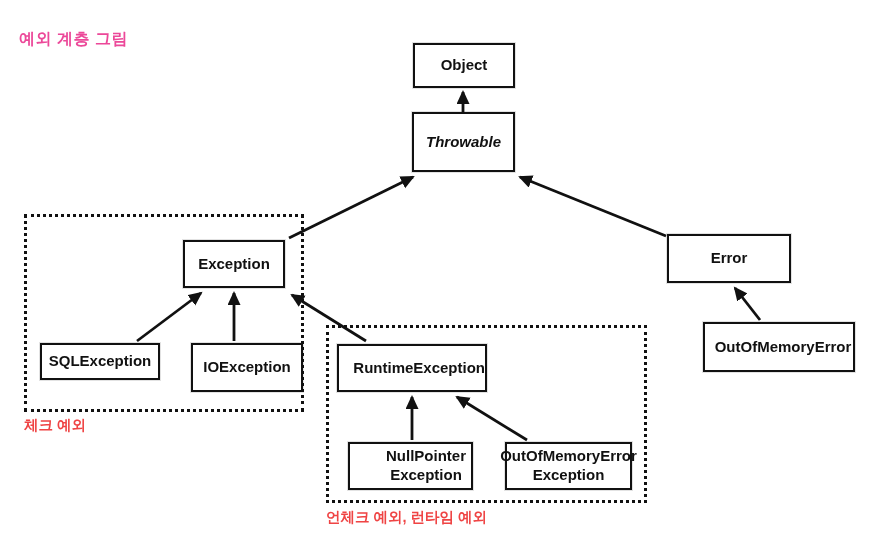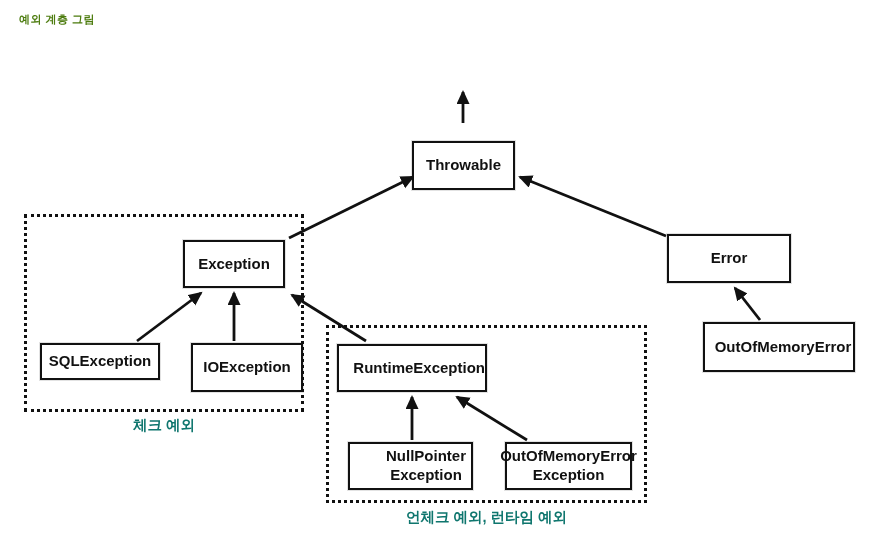--- a/index.html
+++ b/index.html
@@ -9,25 +9,25 @@
     width: 890px;
     height: 537px;
     background: #ffffff;
     font-family: "Liberation Sans", "DejaVu Sans", sans-serif;
     color: #111;
     overflow: hidden;
   }
   .diagram-title {
     position: absolute;
     left: 19px;
-    top: 12px;
-    font-size: 11px;
+    top: 29px;
+    font-size: 16px;
     font-weight: 700;
     letter-spacing: 0.5px;
-    color: #4d7c0f;
+    color: #ec4899;
   }
   .group-box {
     position: absolute;
     border: 3px dotted #111;
     background: transparent;
     z-index: 1;
   }
   .edge-layer {
     position: absolute;
     left: 0; top: 0;
@@ -46,24 +46,23 @@
     justify-content: center;
     text-align: center;
     font-size: 15px;
     font-weight: 700;
     line-height: 1.25;
     z-index: 3;
     box-shadow: 0 0 0 1px rgba(17,17,17,0.12);
   }
   .group-caption {
     position: absolute;
-    text-align: center;
     font-size: 14.5px;
     font-weight: 600;
-    color: #0f766e;
+    color: #ef4444;
     z-index: 1;
   }
 </style>
 </head>
 <body>
 
 <div class="canvas">
 
   <div class="diagram-title">예외 계층 그림</div>
 
@@ -81,22 +80,25 @@
     <line x1="289" y1="238" x2="413" y2="177" marker-end="url(#arrowhead)"></line>
     <line x1="666" y1="236" x2="520" y2="177" marker-end="url(#arrowhead)"></line>
     <line x1="137" y1="341" x2="201" y2="293" marker-end="url(#arrowhead)"></line>
     <line x1="234" y1="341" x2="234" y2="293" marker-end="url(#arrowhead)"></line>
     <line x1="366" y1="341" x2="292" y2="295" marker-end="url(#arrowhead)"></line>
     <line x1="412" y1="440" x2="412" y2="397" marker-end="url(#arrowhead)"></line>
     <line x1="527" y1="440" x2="457" y2="397" marker-end="url(#arrowhead)"></line>
     <line x1="760" y1="320" x2="735" y2="288" marker-end="url(#arrowhead)"></line>
   </svg>
 
+  <div class="node" style="left:413px; top:43px; width:102px; height:45px;">
+    <span>Object</span>
+  </div>
 
-  <div class="node" style="left:412px; top:141px; width:103px; height:49px;">
+  <div class="node" style="left:412px; top:112px; width:103px; height:60px;font-style:italic;">
     <span>Throwable</span>
   </div>
 
   <div class="node" style="left:183px; top:240px; width:102px; height:48px;">
     <span>Exception</span>
   </div>
 
   <div class="node" style="left:667px; top:234px; width:124px; height:49px;">
     <span>Error</span>
   </div>

